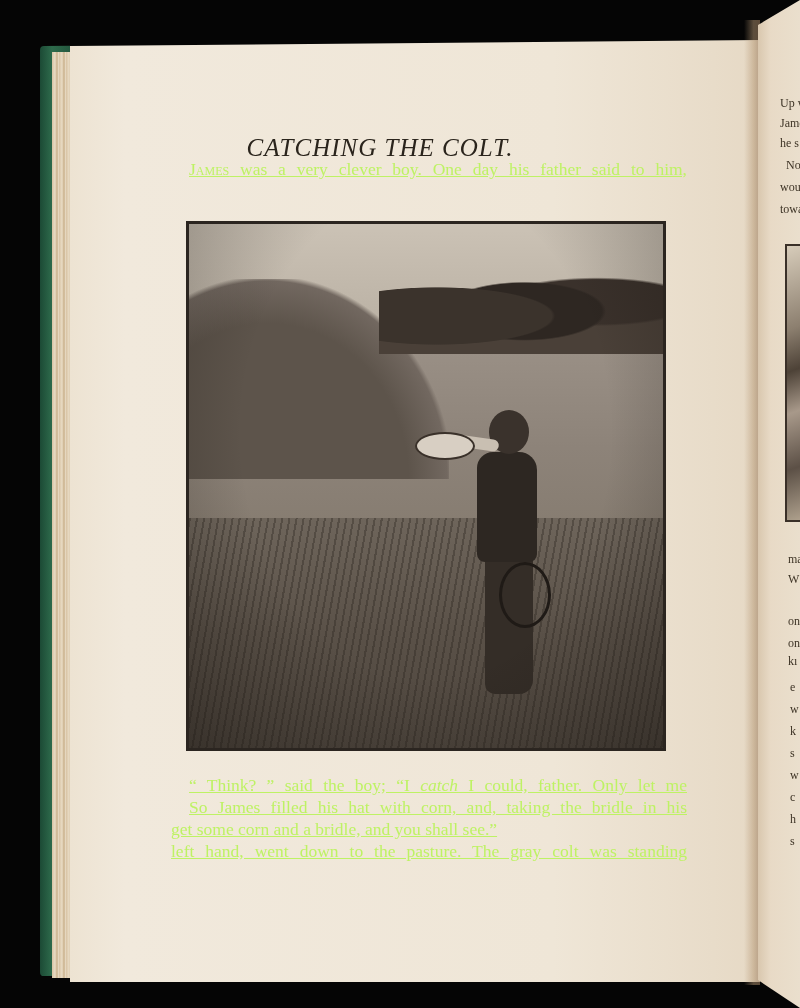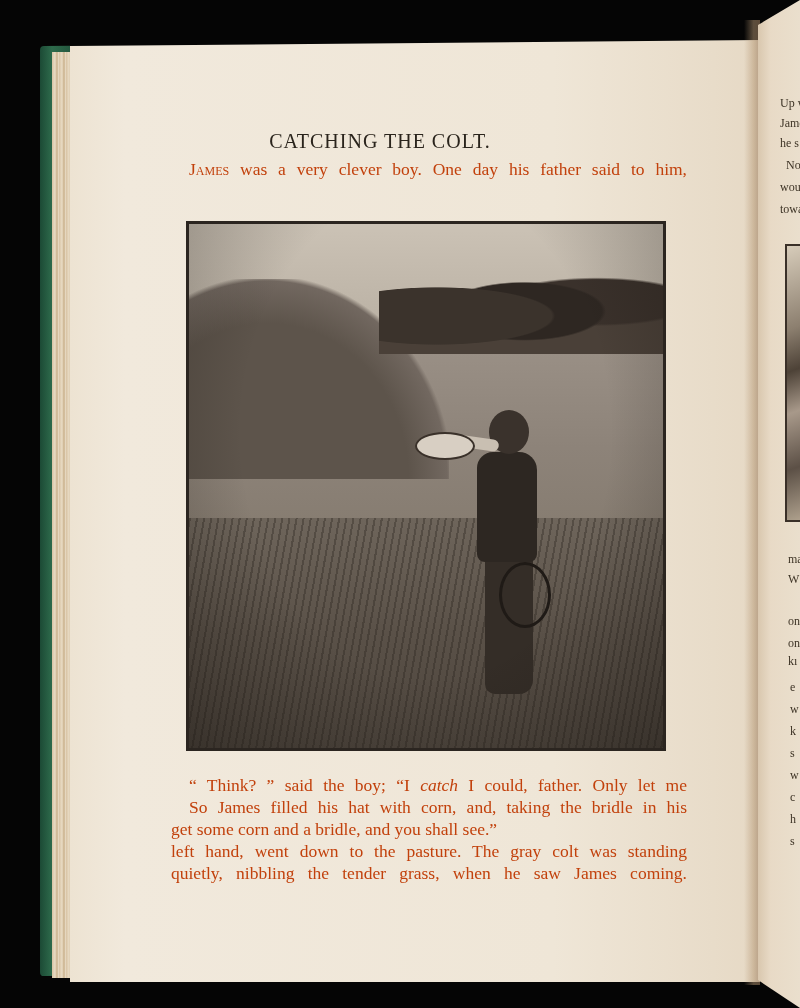--- a/index.html
+++ b/index.html
@@ -37,27 +37,27 @@
     position: absolute; left: 22px; font-size: 12px; line-height: 18px;
     color: #3e3426; white-space: nowrap;
   }
   .right-illus {
     position: absolute; left: 27px; top: 244px; width: 20px; height: 274px;
     border: 2px solid #3a3028; border-right: none;
     background: linear-gradient(160deg, #d7ccba 0%, #8c7f6f 30%, #4d4237 45%, #a8998a 60%, #5c5046 80%, #b1a38f 100%);
   }
   .title {
     position: absolute; left: 0; width: 760px; top: 117px;
-    text-align: center; font-size: 20px; letter-spacing: 1px;
-    color: #2a241c; font-weight: normal;
+    text-align: center; font-size: 25px; letter-spacing: 1px;
+    color: #2a241c; font-weight: normal; font-style: italic;
   }
   .para {
     position: absolute; left: 171px; width: 516px;
-    font-size: 17.5px; line-height: 22px; color: #c2410c;
-    text-align: justify; text-align-last: justify;
+    font-size: 17.5px; line-height: 22px; color: #bef264;
+    text-align: justify; text-align-last: justify; text-decoration: underline;
   }
   .para .line { display: block; white-space: nowrap; text-align: justify; text-align-last: justify; }
   .para .line.indent { padding-left: 18px; }
   .para .line.last { text-align-last: left; }
   .smallcaps { font-variant: small-caps; }
   .illustration {
     position: absolute; left: 186px; top: 221px; width: 480px; height: 530px;
     border: 3px solid #2b2520; box-sizing: border-box;
     background: #7a7168; overflow: hidden;
   }
@@ -119,21 +119,20 @@
   <div class="hat"></div>
   <div class="bridle"></div>
   <div class="corner-shadow"></div>
 </div>
 
 <div class="para" style="top:774px;">
   <span class="line indent"><span>“ Think? ” said the boy; “I </span><i>catch</i><span> I could, father.  Only let me</span></span>
   <span class="line indent">So James filled his hat with corn, and, taking the bridle in his</span>
   <span class="line last">get some corn and a bridle, and you shall see.”</span>
   <span class="line">left hand, went down to the pasture.  The gray colt was standing</span>
-  <span class="line">quietly, nibbling the tender grass, when he saw James coming.</span>
 </div>
 
 <div class="gutter-shadow"></div>
 
 <div class="right-page">
   <span class="right-text" style="top:94px;">Up w</span>
   <span class="right-text" style="top:114px;">Jame</span>
   <span class="right-text" style="top:134px;">he s</span>
   <span class="right-text" style="top:156px; left:28px;">No</span>
   <span class="right-text" style="top:178px;">woul</span>

